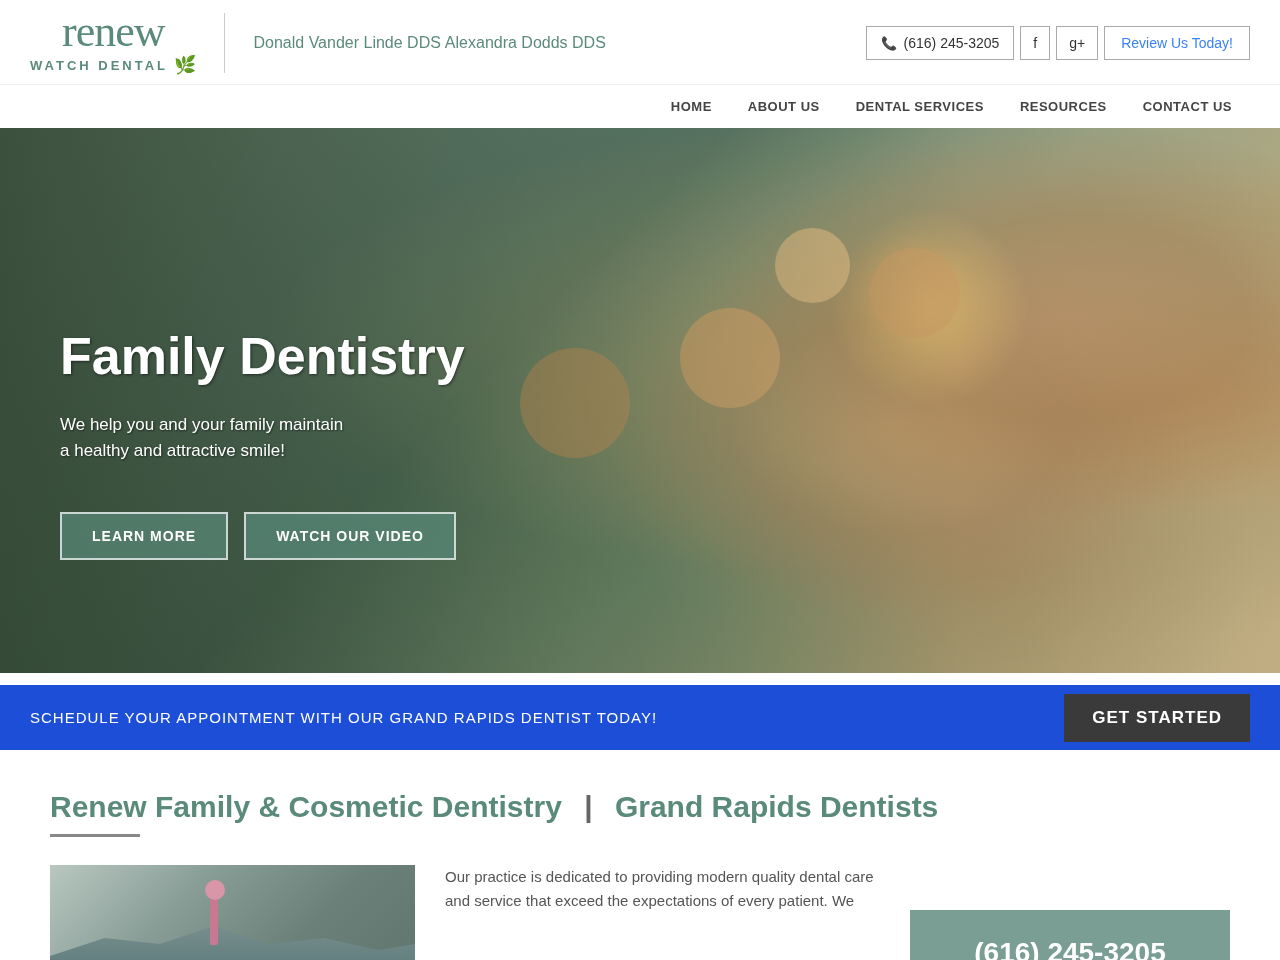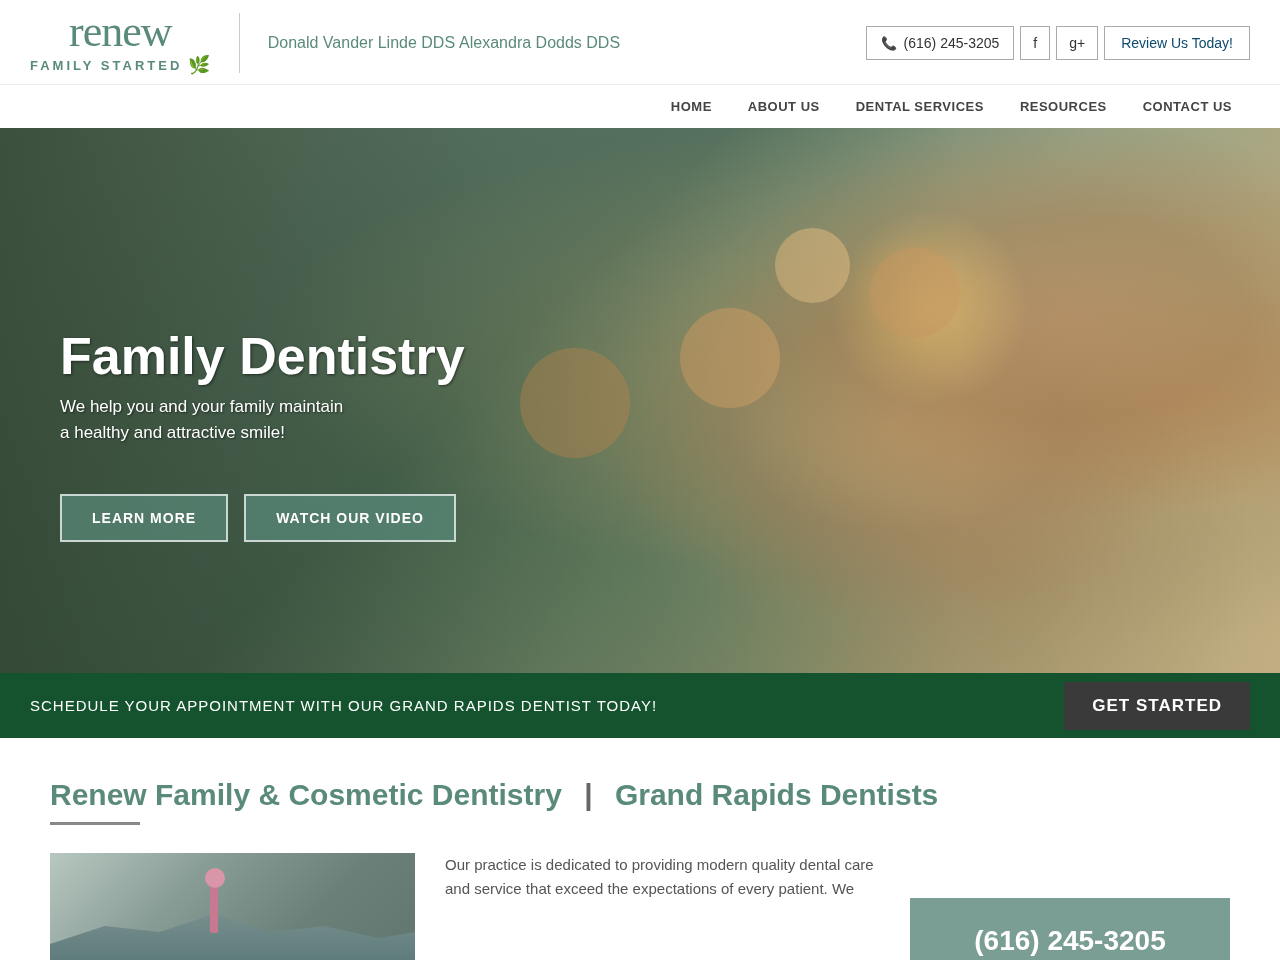--- a/index.html
+++ b/index.html
@@ -86,21 +86,21 @@
       cursor: pointer;
       font-size: 14px;
       color: #333;
     }
     .review-btn {
       border: 1px solid #aaa;
       padding: 8px 16px;
       background: #fff;
       cursor: pointer;
       font-size: 14px;
-      color: #0c4a6e;
+      color: #3b82f6;
     }
 
     
     .nav {
       display: flex;
       justify-content: flex-end;
       padding: 0 30px;
       border-top: 1px solid #eee;
       margin-top: 8px;
     }
@@ -156,21 +156,21 @@
     .hero-content {
       position: absolute;
       left: 60px;
       top: 200px;
       color: #fff;
     }
     .hero-title {
       font-size: 52px;
       font-weight: bold;
       text-shadow: 1px 1px 3px rgba(0,0,0,0.5);
-      margin-bottom: 9px;
+      margin-bottom: 27px;
       line-height: 1.1;
     }
     .hero-subtitle {
       font-size: 17px;
       margin-bottom: 49px;
       text-shadow: 1px 1px 2px rgba(0,0,0,0.5);
       line-height: 1.5;
     }
     .hero-buttons {
       display: flex;
@@ -182,26 +182,27 @@
       font-weight: bold;
       letter-spacing: 1px;
       border: 2px solid rgba(255,255,255,0.7);
       background: rgba(90, 138, 122, 0.7);
       color: #fff;
       cursor: pointer;
     }
 
     
     .schedule-bar {
-      background: #14532d;
+      background: #1d4ed8;
       display: flex;
       align-items: center;
       justify-content: space-between;
       padding: 0 30px;
       height: 65px;
+      margin-top: 12px;
     }
     .schedule-text {
       color: #fff;
       font-size: 15px;
       letter-spacing: 1px;
     }
     .get-started-btn {
       background: #3a3a3a;
       color: #fff;
       padding: 14px 28px;
@@ -276,21 +277,21 @@
     }
   </style>
 </head>
 <body>
 
 <div class="header">
   <div class="logo-area">
     <div class="logo-mark">
       <span class="logo-renew">renew</span>
       <div style="display:flex;align-items:center;gap:4px;">
-        <span class="logo-family">FAMILY STARTED</span>
+        <span class="logo-family">WATCH DENTAL</span>
         <span class="logo-leaf">🌿</span>
       </div>
     </div>
     <div class="logo-divider"></div>
     <div class="doctor-names">
       <span class="doctor-name">Donald Vander Linde DDS</span>
       <span class="doctor-name">Alexandra Dodds DDS</span>
     </div>
   </div>
 

